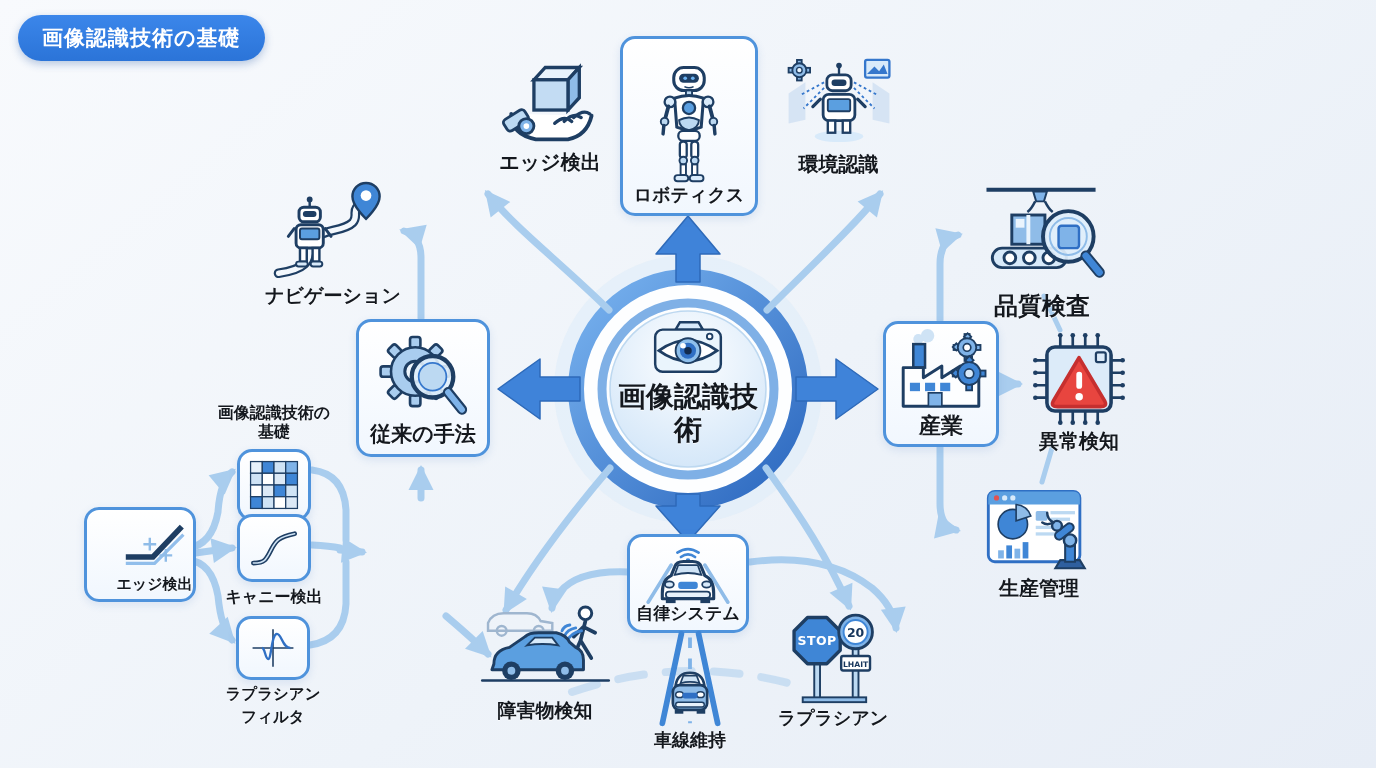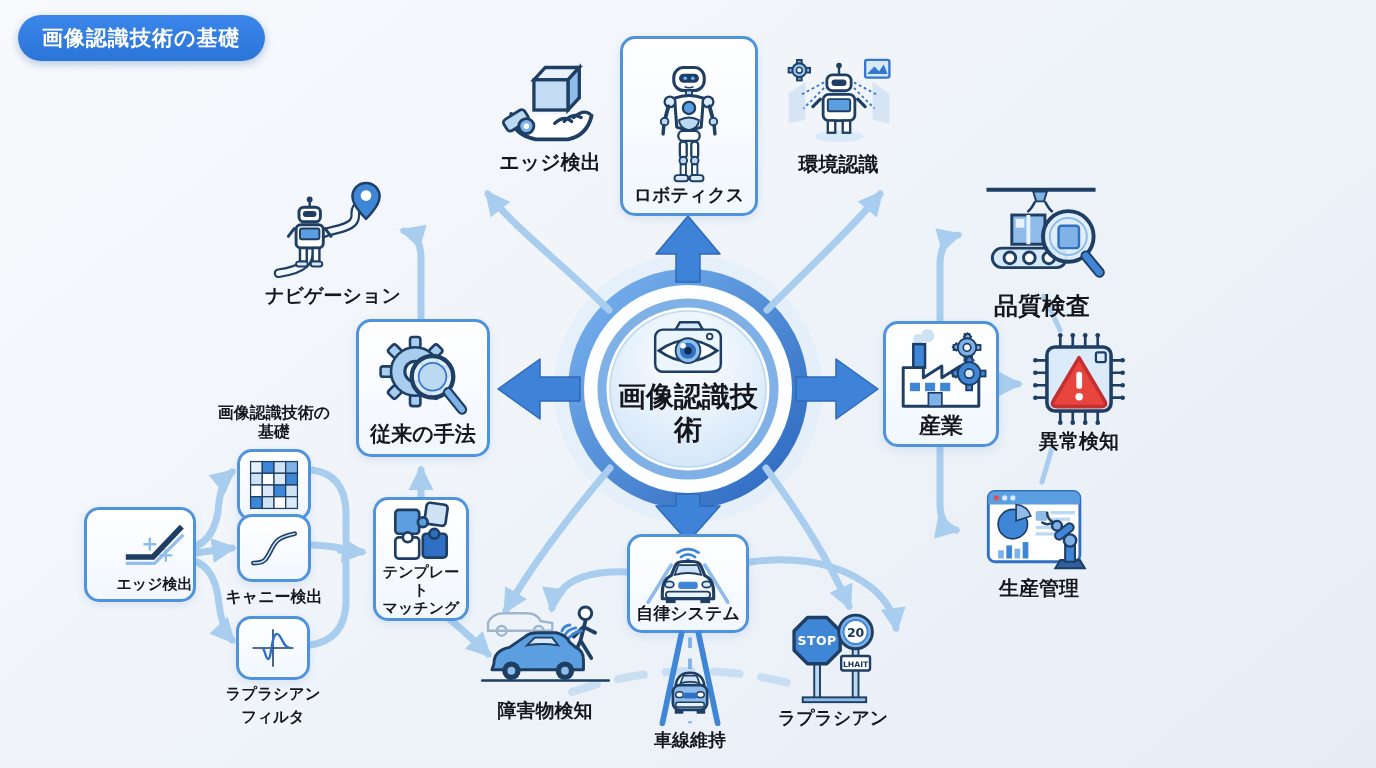--- a/index.html
+++ b/index.html
@@ -330,35 +330,20 @@
       <svg width="52" height="44" viewBox="0 0 64 56">
         <line x1="32" y1="4" x2="32" y2="52" stroke="#1e3e63" stroke-width="2"></line>
         <line x1="6" y1="28" x2="58" y2="28" stroke="#1e3e63" stroke-width="2"></line>
         <path d="M18,28 C22,28 22,42 26,42 C30,42 30,10 37,10 C43,10 44,28 54,28" fill="none" stroke="#2f6fc4" stroke-width="3"></path>
       </svg>
     </div>
     <span class="lbl">ラプラシアン</span>
     <span class="lbl">フィルタ</span>
   </div>
 
-  <div class="node" id="n-template">
-    <div class="box">
-      <svg width="62" height="62" viewBox="0 0 70 70">
-        <rect x="40" y="3" width="24" height="24" rx="4" fill="#cfe3f5" stroke="#1e3e63" stroke-width="3" transform="rotate(8 52 15)"></rect>
-        <rect x="6" y="10" width="27" height="27" rx="4" fill="#5b9fe0" stroke="#1e3e63" stroke-width="3"></rect>
-        <rect x="6" y="41" width="27" height="24" rx="4" fill="#ffffff" stroke="#1e3e63" stroke-width="3"></rect>
-        <rect x="37" y="37" width="27" height="27" rx="4" fill="#2f6fc4" stroke="#1e3e63" stroke-width="3"></rect>
-        <circle cx="20" cy="41" r="5.5" fill="#ffffff" stroke="#1e3e63" stroke-width="3"></circle>
-        <circle cx="37" cy="24" r="5.5" fill="#5b9fe0" stroke="#1e3e63" stroke-width="3"></circle>
-        <circle cx="50" cy="37" r="5.5" fill="#2f6fc4" stroke="#1e3e63" stroke-width="3"></circle>
-      </svg>
-      <span class="lbl">テンプレート</span>
-      <span class="lbl">マッチング</span>
-    </div>
-  </div>
 
   <div class="node" id="n-industry">
     <div class="box">
       <svg width="96" height="84" viewBox="0 0 110 100">
         <circle cx="28" cy="12" r="6" fill="#cfe3f5"></circle>
           <circle cx="39" cy="8" r="8" fill="#cfe3f5"></circle>
         <rect x="22" y="18" width="14" height="28" fill="#3f86d6" stroke="#1e3e63" stroke-width="3"></rect>
         <path d="M10,92 L10,46 L34,46 L34,58 L56,44 L56,58 L78,44 L78,58 L100,58 L100,92 Z" fill="#fdfeff" stroke="#1e3e63" stroke-width="3.5" stroke-linejoin="round"></path>
         <rect x="18" y="64" width="12" height="10" fill="#3f86d6"></rect>
         <rect x="36" y="64" width="12" height="10" fill="#3f86d6"></rect>

